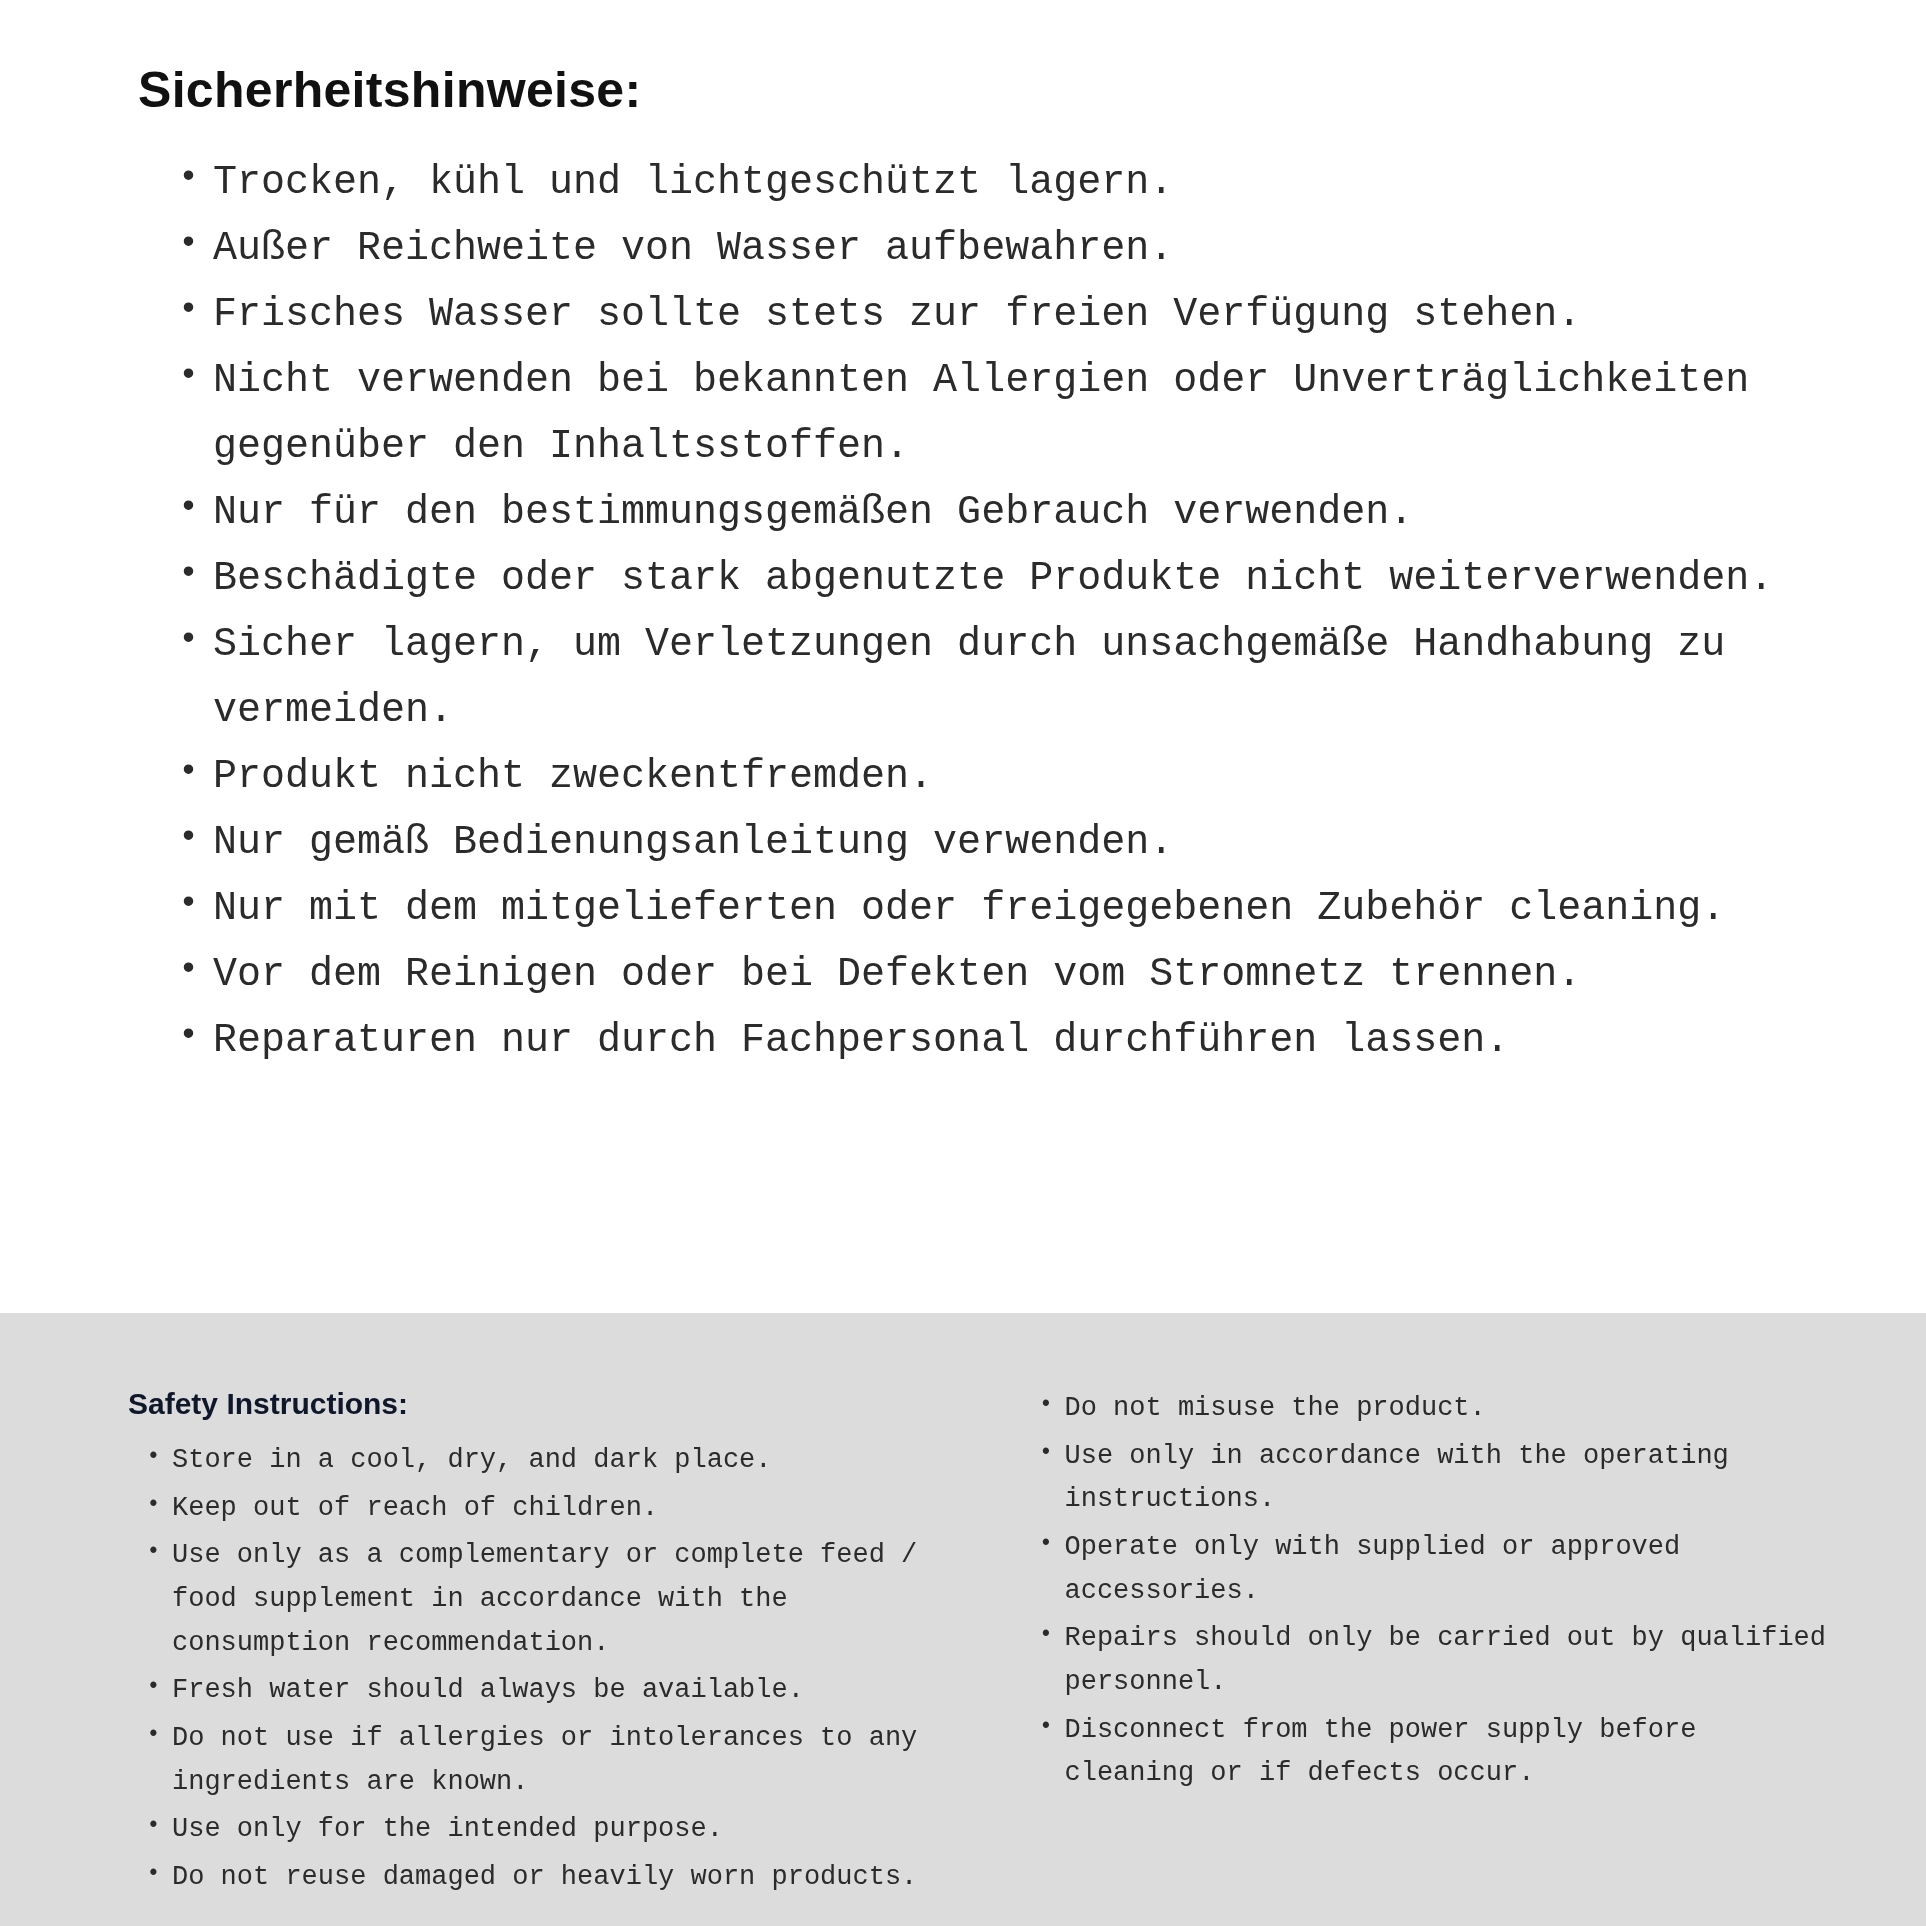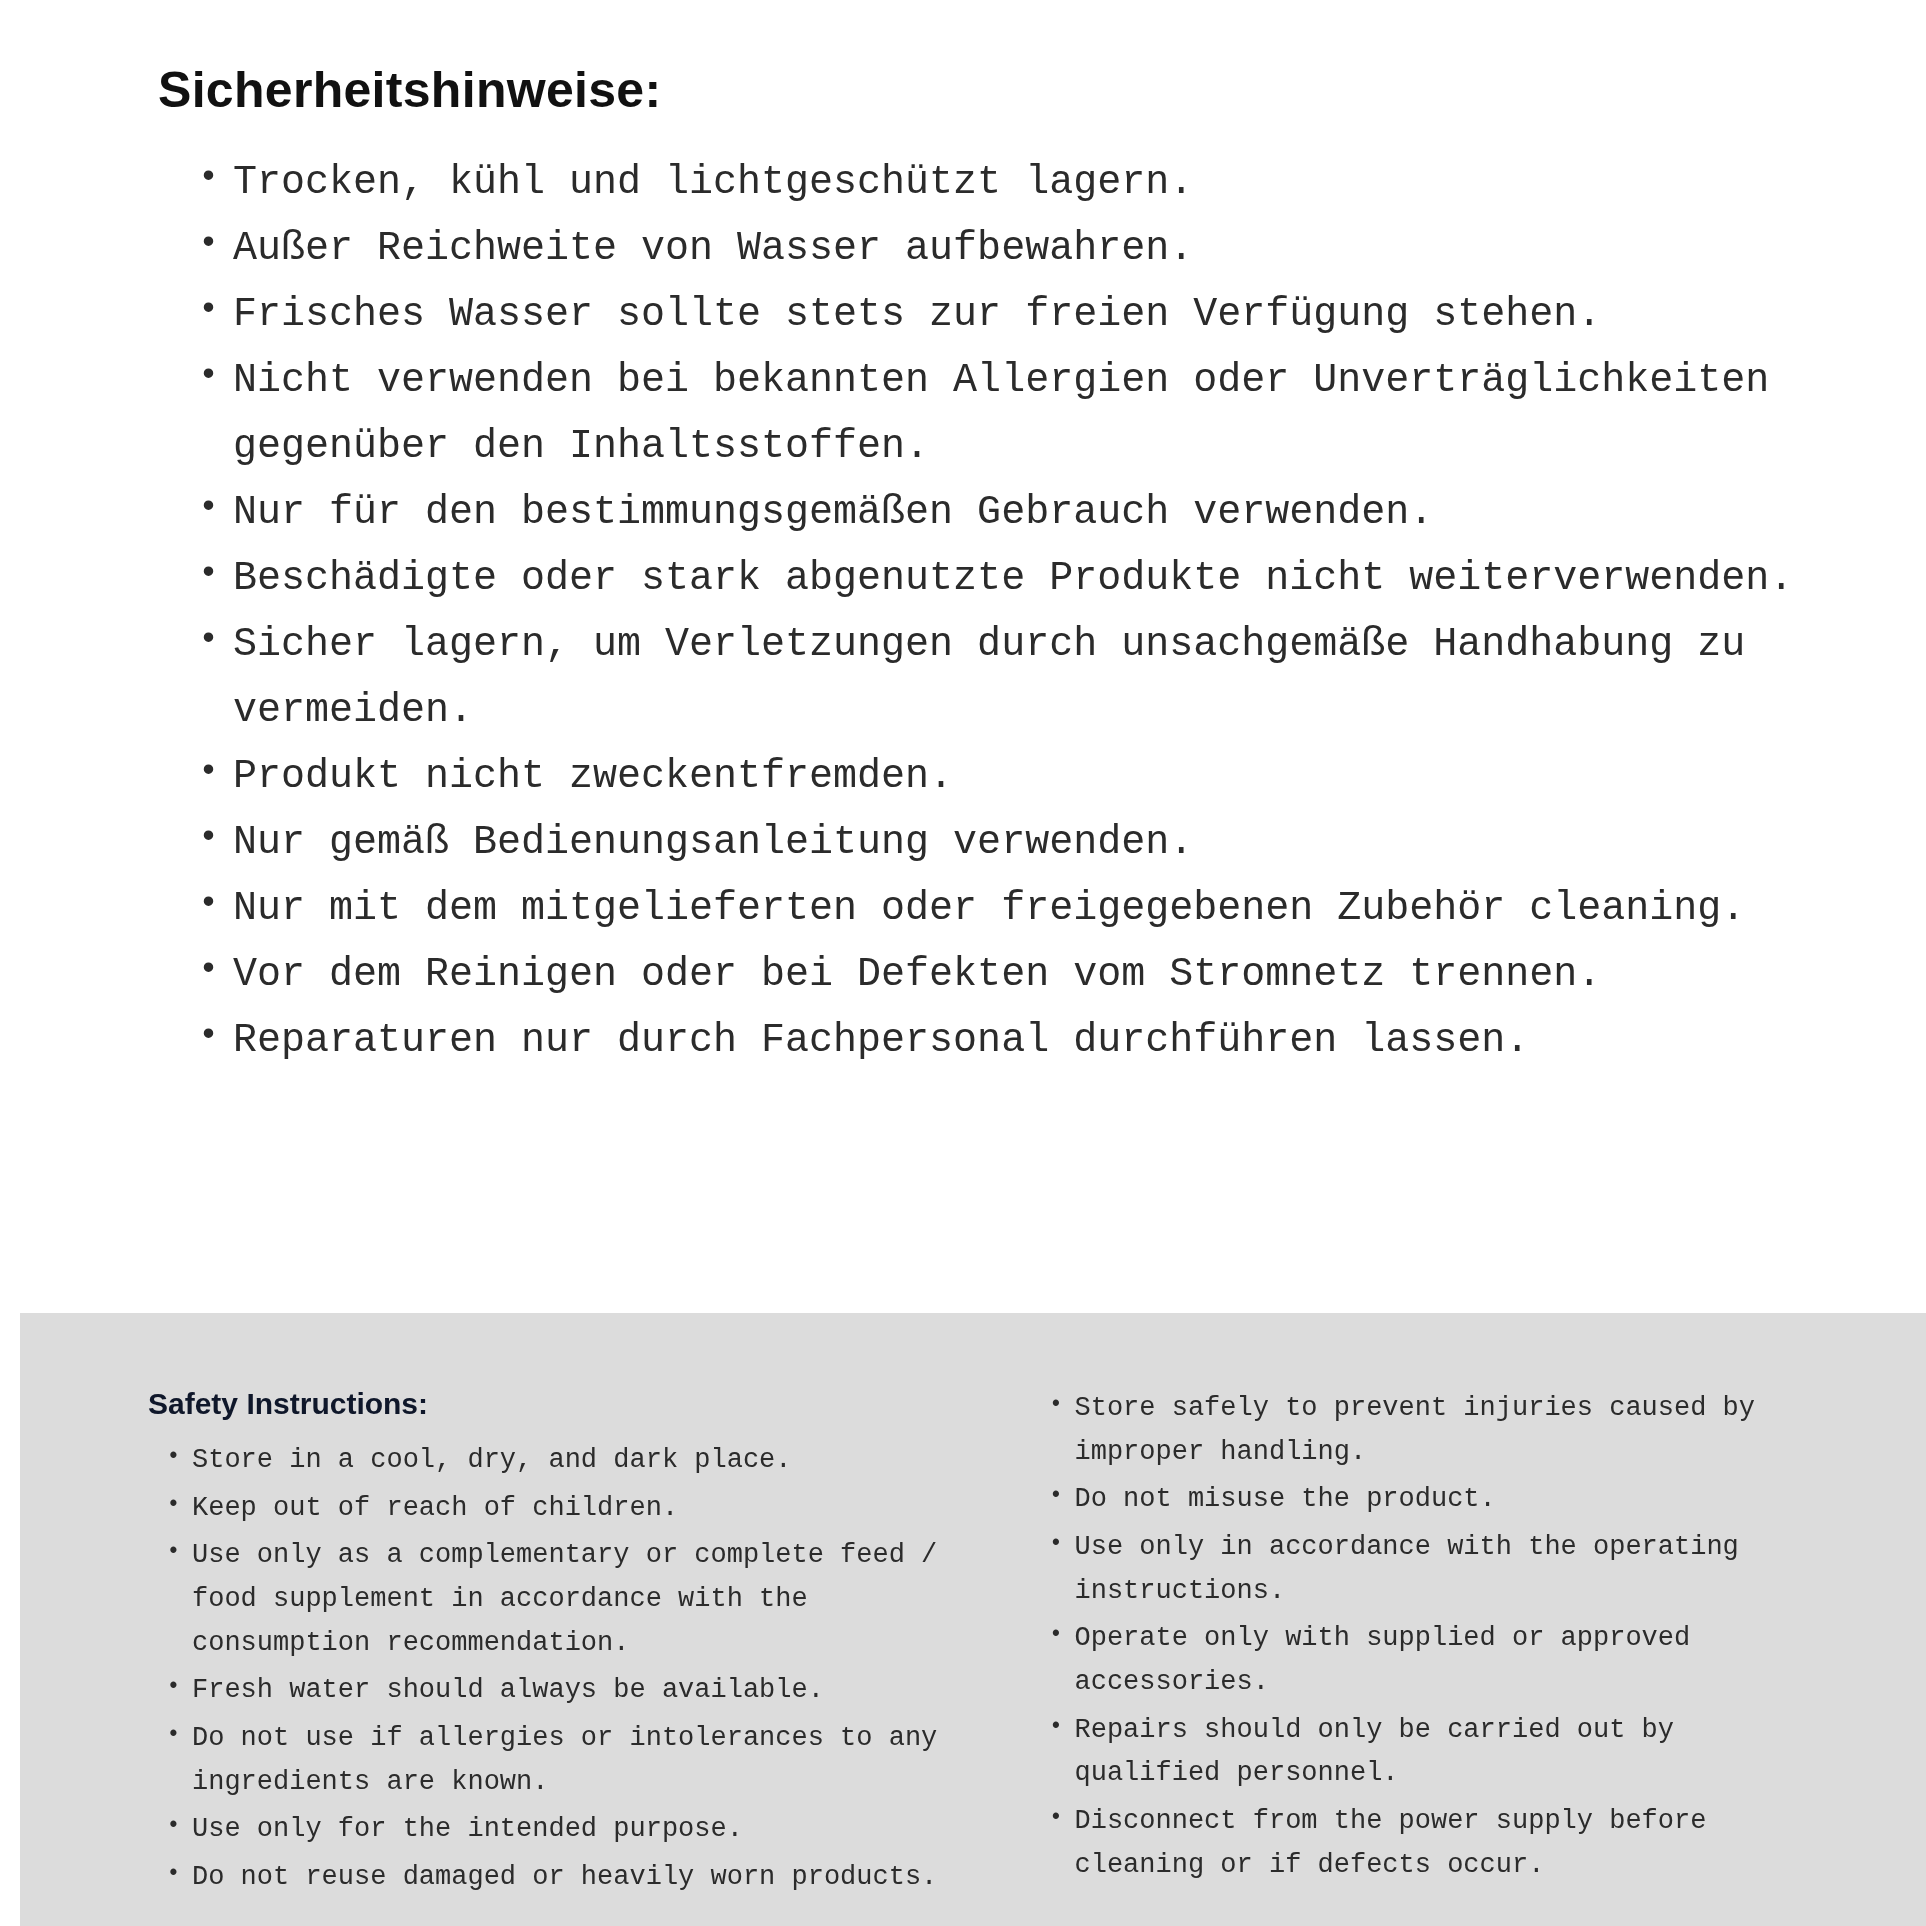--- a/index.html
+++ b/index.html
@@ -9,21 +9,20 @@
     background: #ffffff;
     font-family: "Liberation Sans", "DejaVu Sans", sans-serif;
     color: #212121;
   }
   .page {
     width: 1926px;
     height: 1926px;
     display: flex;
     flex-direction: column;
     overflow: hidden;
-    padding-left: 20px;
   }
 
   
   .german-section {
     flex: 0 0 auto;
     height: 1313px;
     background: #ffffff;
     padding: 61px 77px 0 138px;
   }
   .german-title {
@@ -128,21 +127,20 @@
         <li>Keep out of reach of children.</li>
         <li>Use only as a complementary or complete feed / food supplement in accordance with the consumption recommendation.</li>
         <li>Fresh water should always be available.</li>
         <li>Do not use if allergies or intolerances to any ingredients are known.</li>
         <li>Use only for the intended purpose.</li>
         <li>Do not reuse damaged or heavily worn products.</li>
       </ul>
     </div>
     <div class="english-col right">
       <ul class="bullet-list">
-        <li>Store safely to prevent injuries caused by improper handling.</li>
         <li>Do not misuse the product.</li>
         <li>Use only in accordance with the operating instructions.</li>
         <li>Operate only with supplied or approved accessories.</li>
         <li>Repairs should only be carried out by qualified personnel.</li>
         <li>Disconnect from the power supply before cleaning or if defects occur.</li>
       </ul>
     </div>
   </section>
 
 </div>

